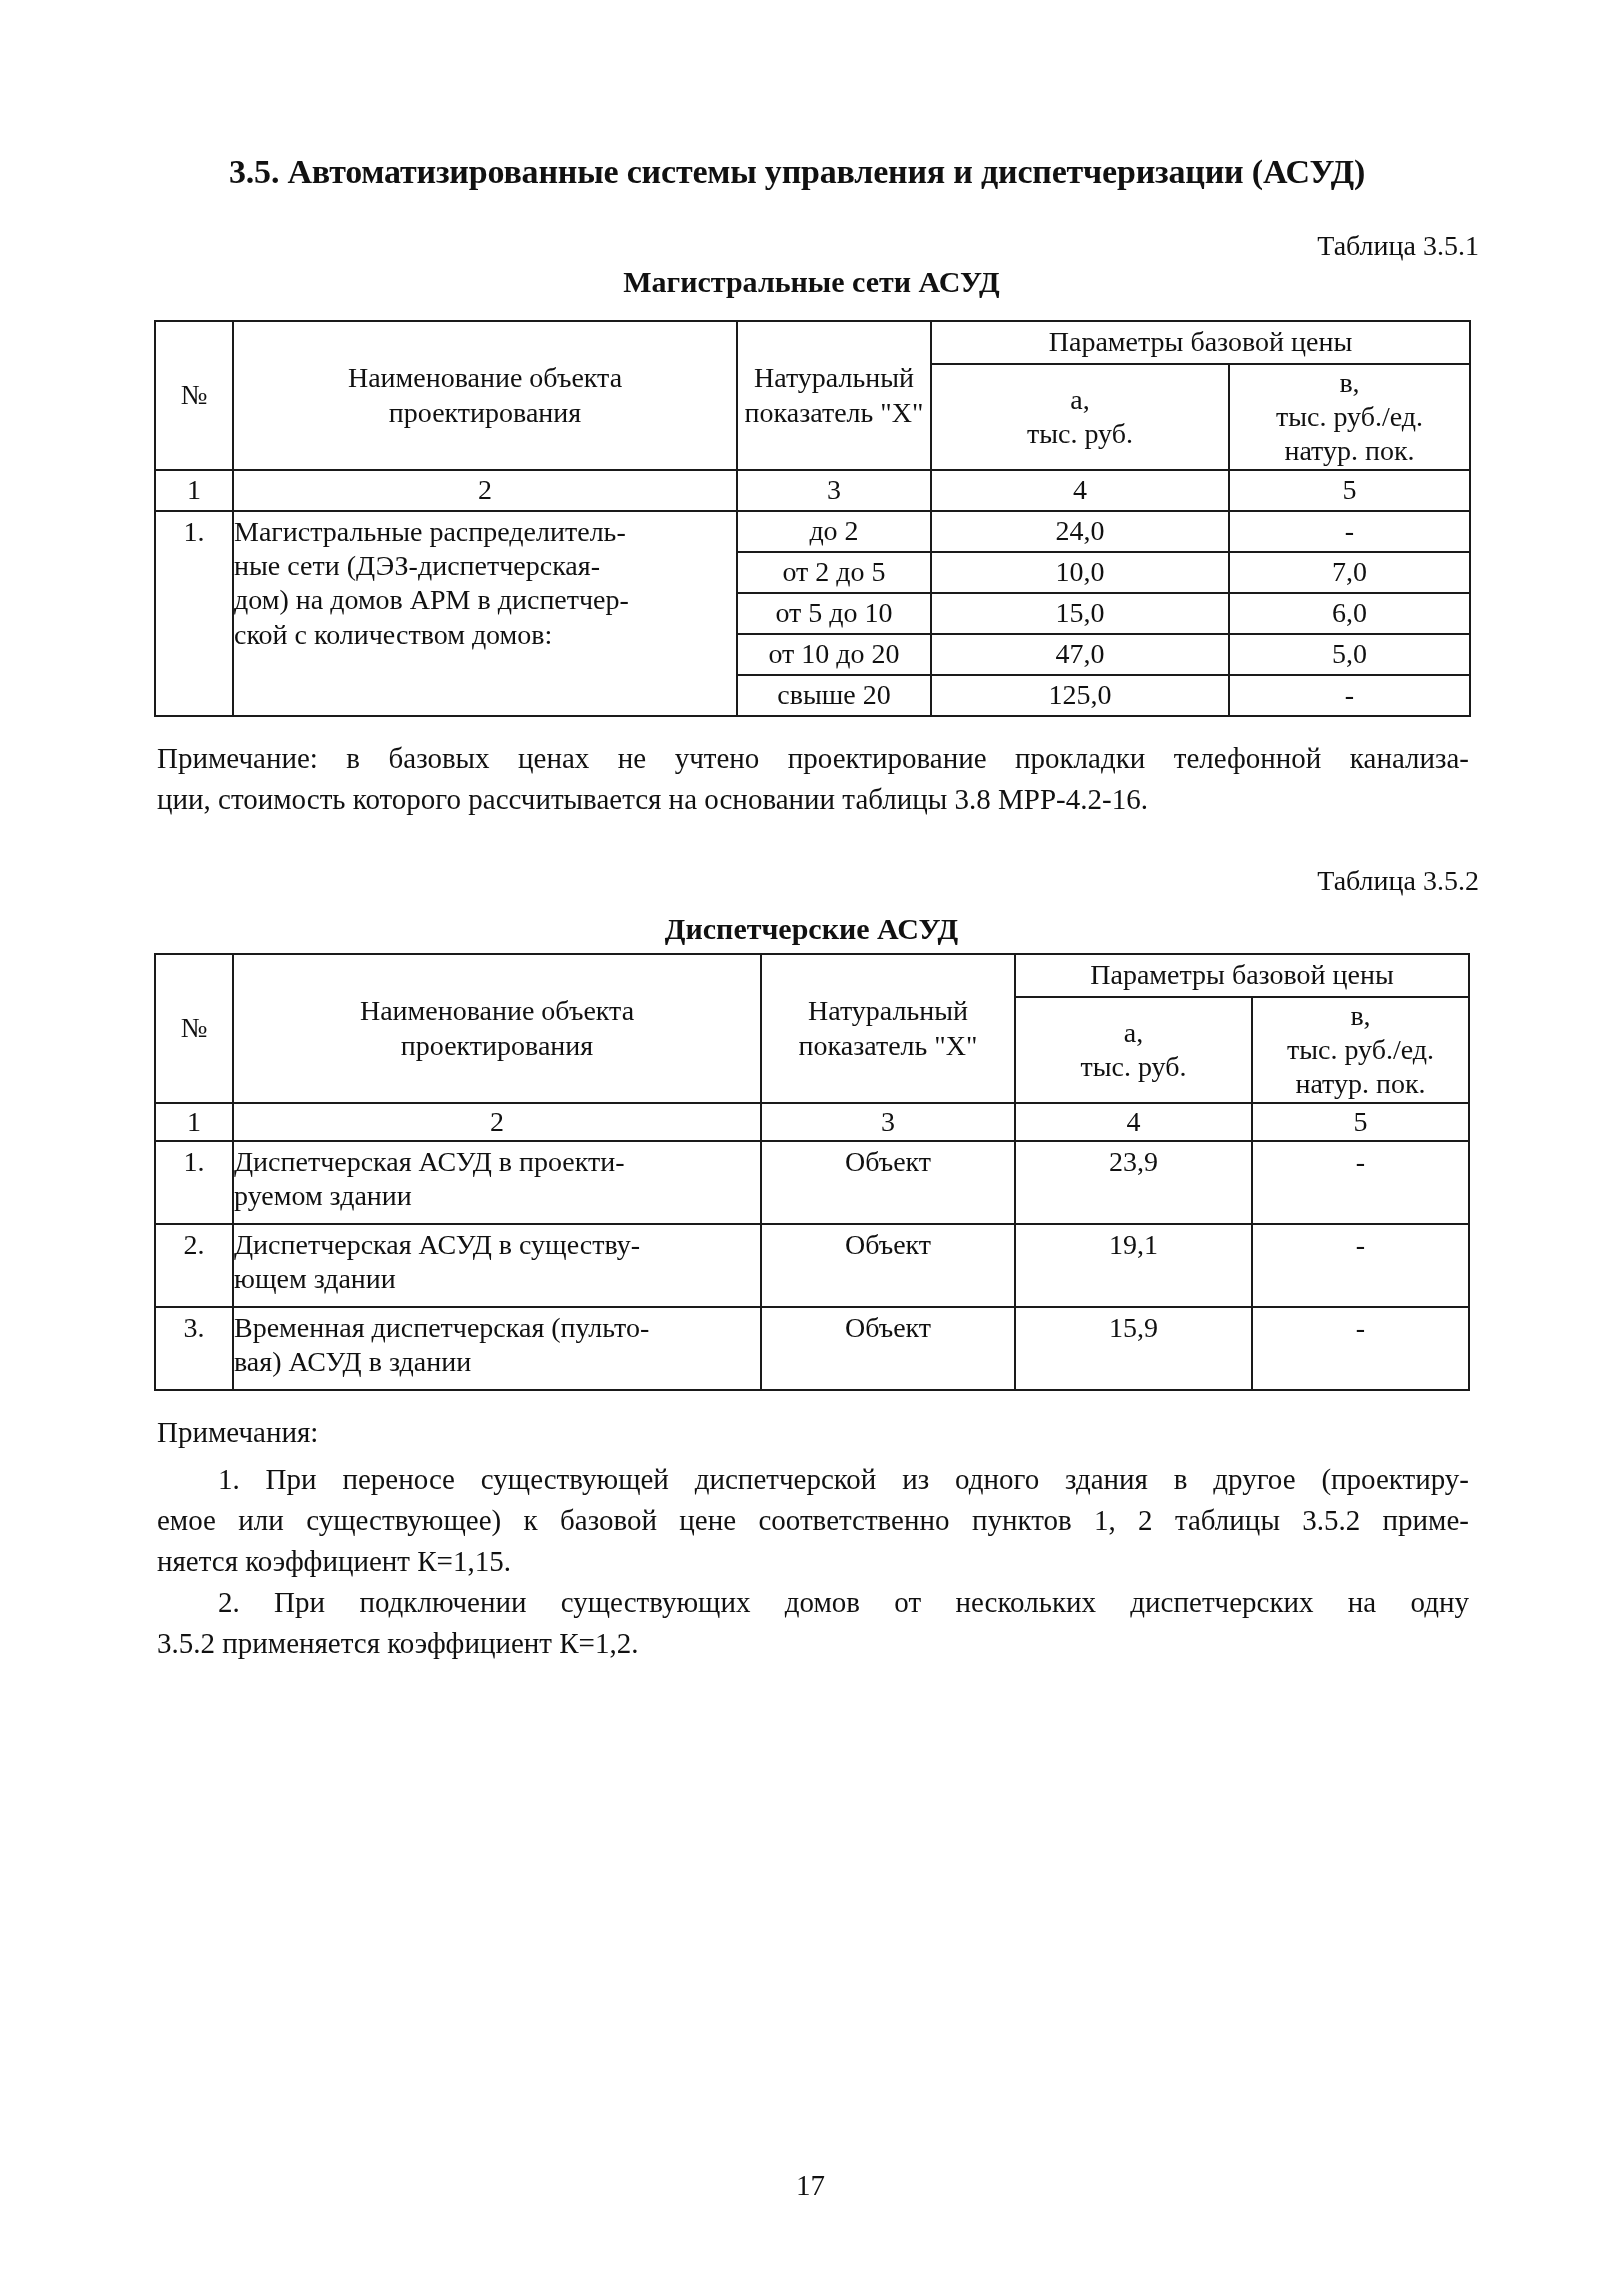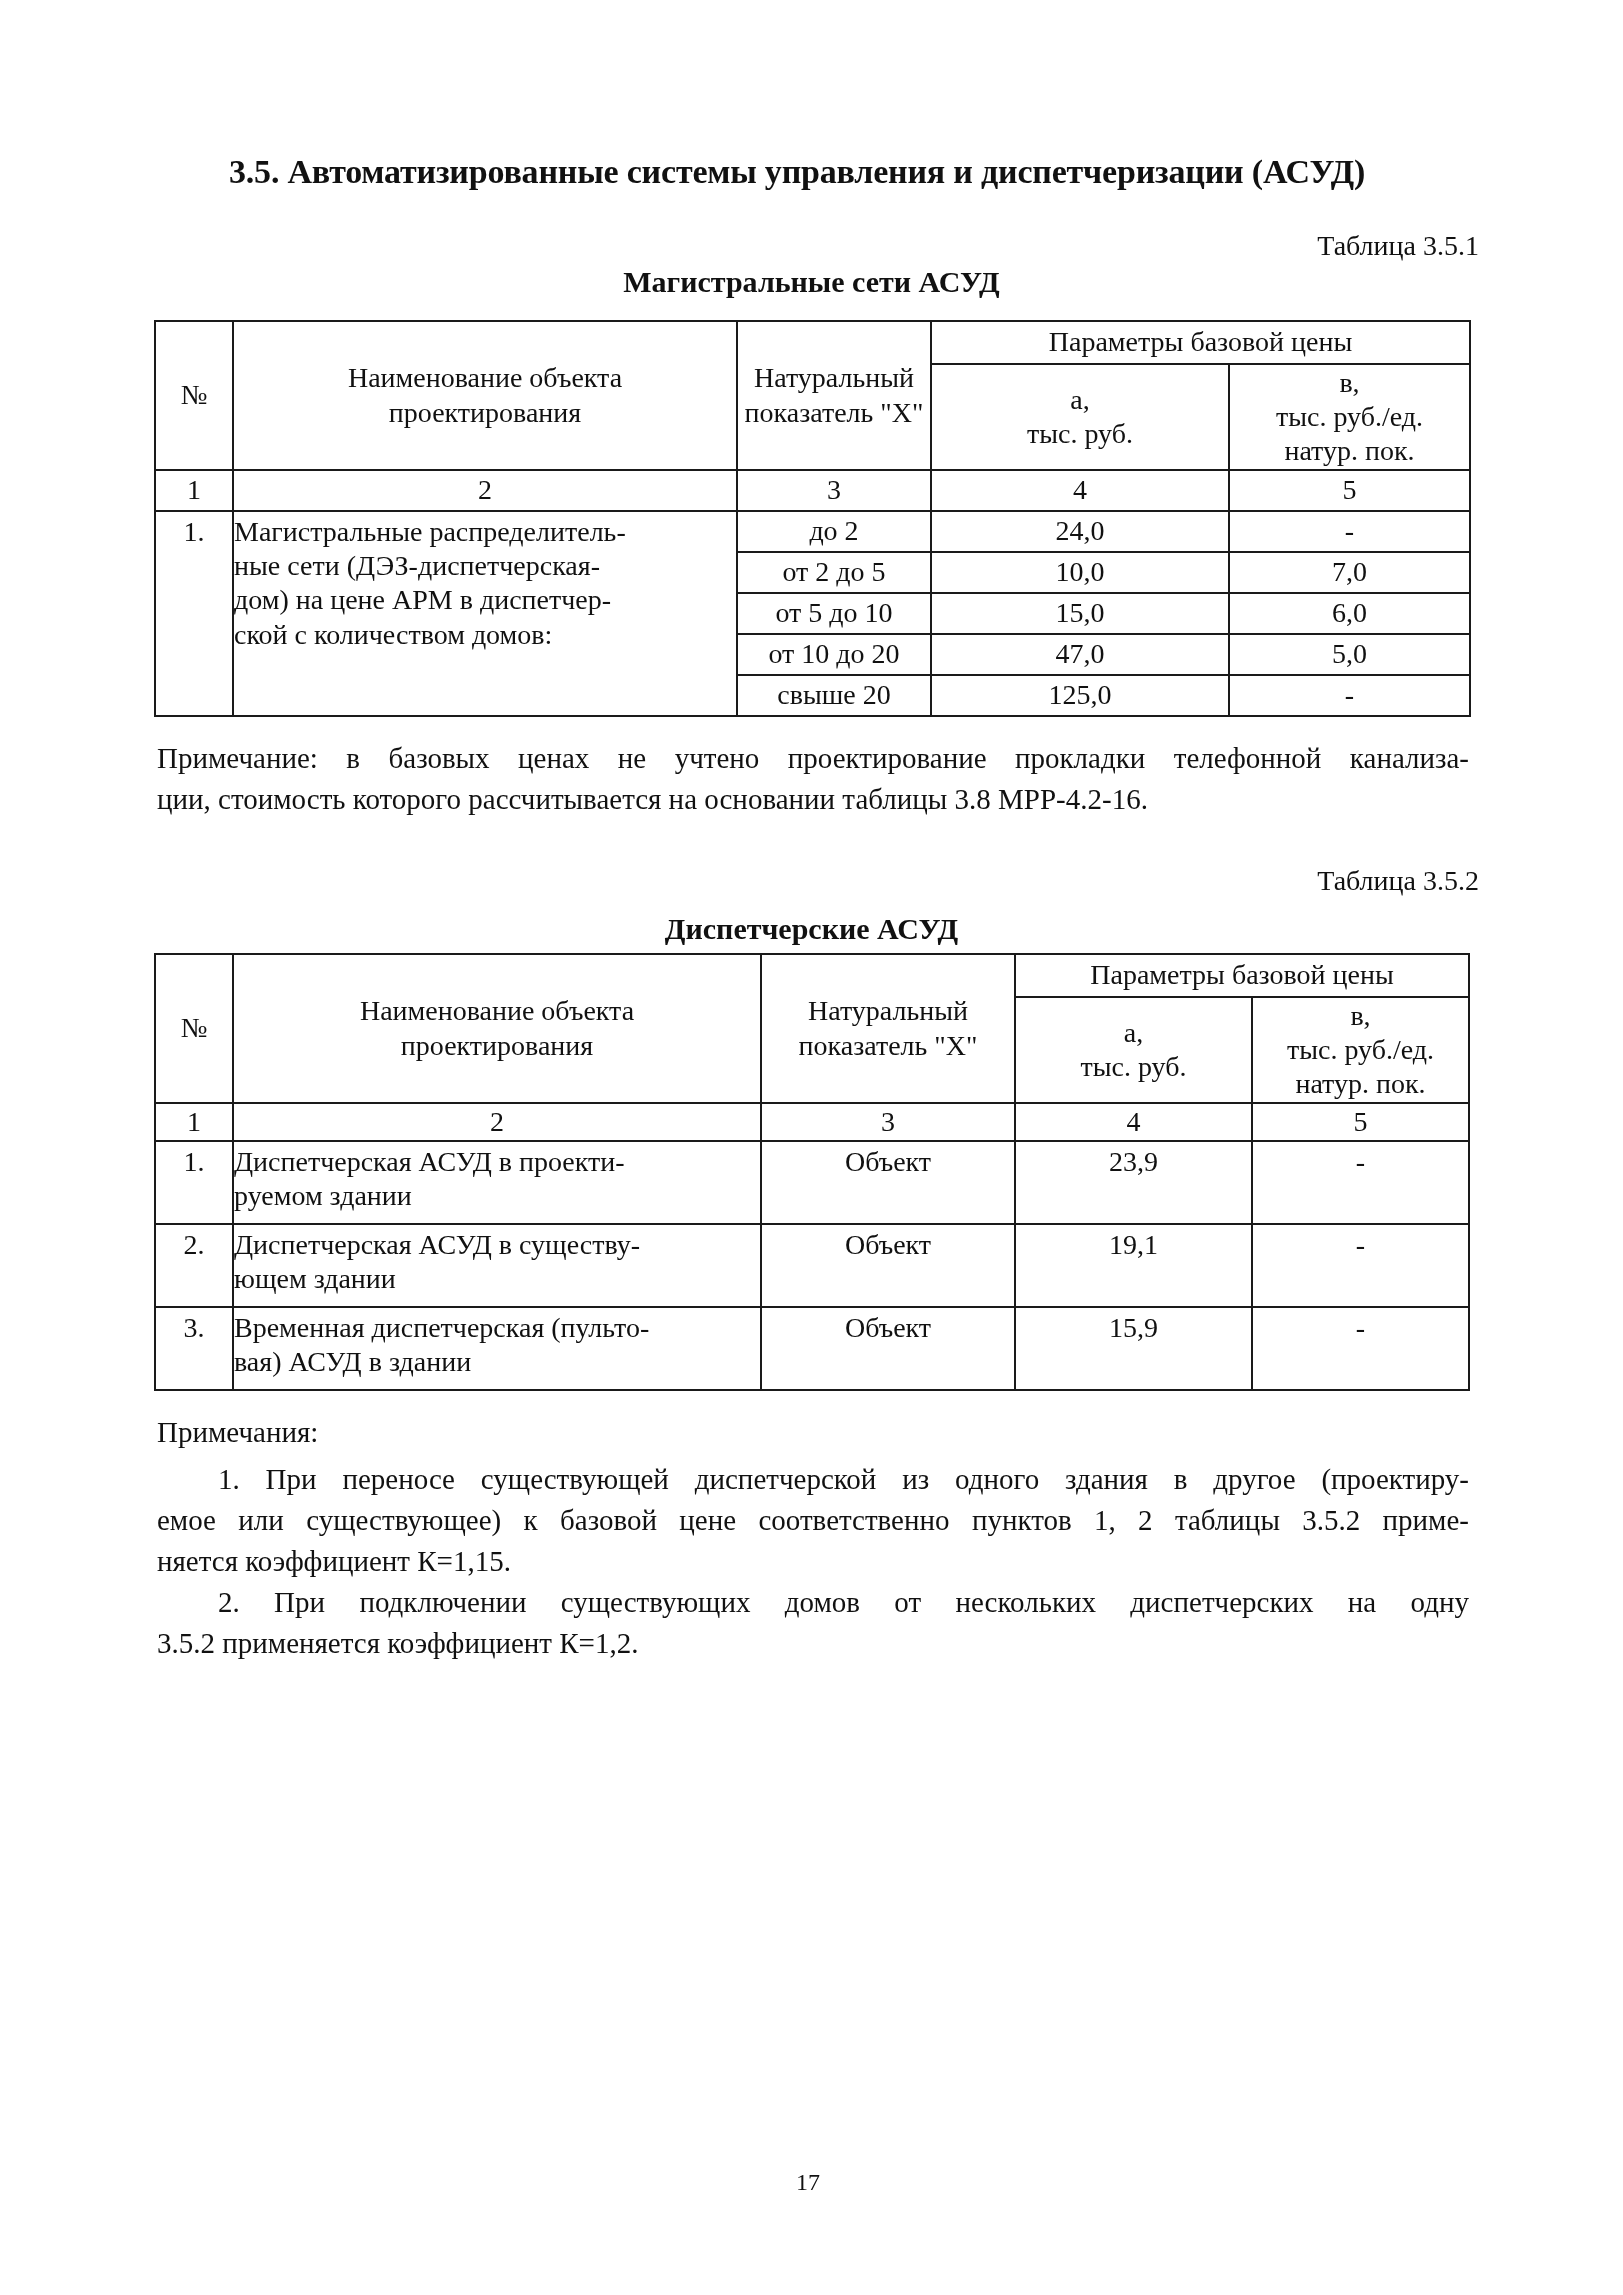--- a/index.html
+++ b/index.html
@@ -20,21 +20,21 @@
     }
     table.grid td {
       border: 2.3px solid #1a1a1a; padding: 0 4.6px; text-align: center; vertical-align: middle; margin-left: 16px;
     }
     table.grid td.left { text-align: left; padding-left: 0; }
     table.grid td.top { vertical-align: top; padding-top: 3.1px; }
     table.grid td.numcell { text-align: center; vertical-align: top; padding-top: 3.1px; }
     .note {
       font-size: 29px; line-height: 41px; text-align: justify; text-align-last: left;
     }
-    .page-number { font-size: 24px; }
+    .page-number { font-size: 29px; }
   </style>
 </head>
 <body>
 
 <div class="abs title">3.5. Автоматизированные системы управления и диспетчеризации (АСУД)</div>
 
 <div class="abs table-label" style="right:145px; top:230px;">Таблица 3.5.1</div>
 <div class="abs table-caption" style="left:154px; width:1315px; top:265px;">Магистральные сети АСУД</div>
 
 <table class="grid" style="left:154px; top:320px; width:1315px;">
@@ -74,21 +74,21 @@
     <td>2</td>
     <td>3</td>
     <td>4</td>
     <td>5</td>
   </tr>
   <tr style="height:41px;">
     <td rowspan="5" class="numcell">1.</td>
     <td rowspan="5" class="left top">
       <div>Магистральные распределитель-</div>
       <div>ные сети (ДЭЗ-диспетчерская-</div>
-      <div>дом) на цене АРМ в диспетчер-</div>
+      <div>дом) на домов АРМ в диспетчер-</div>
       <div>ской с количеством домов:</div>
     </td>
     <td>до 2</td>
     <td>24,0</td>
     <td>-</td>
   </tr>
   <tr style="height:41px;">
     <td>от 2 до 5</td>
     <td>10,0</td>
     <td>7,0</td>

